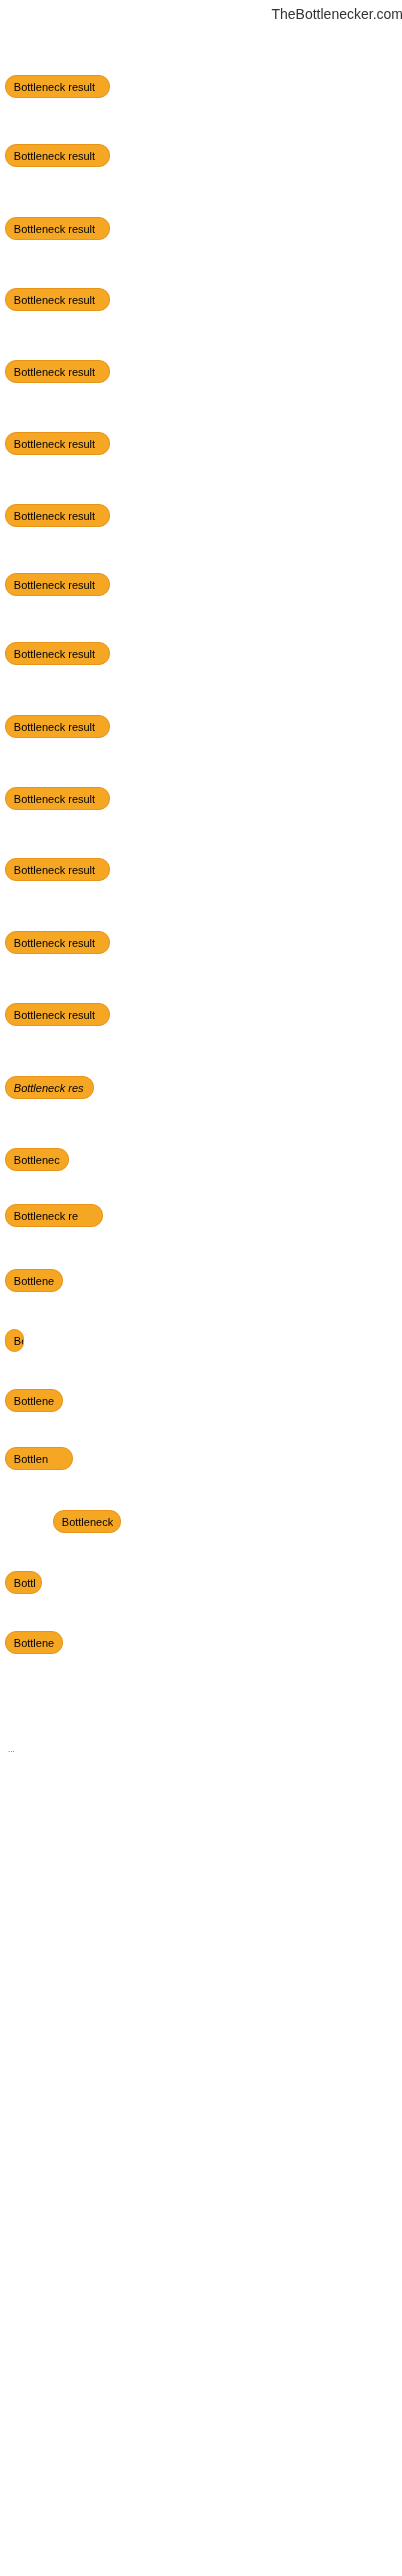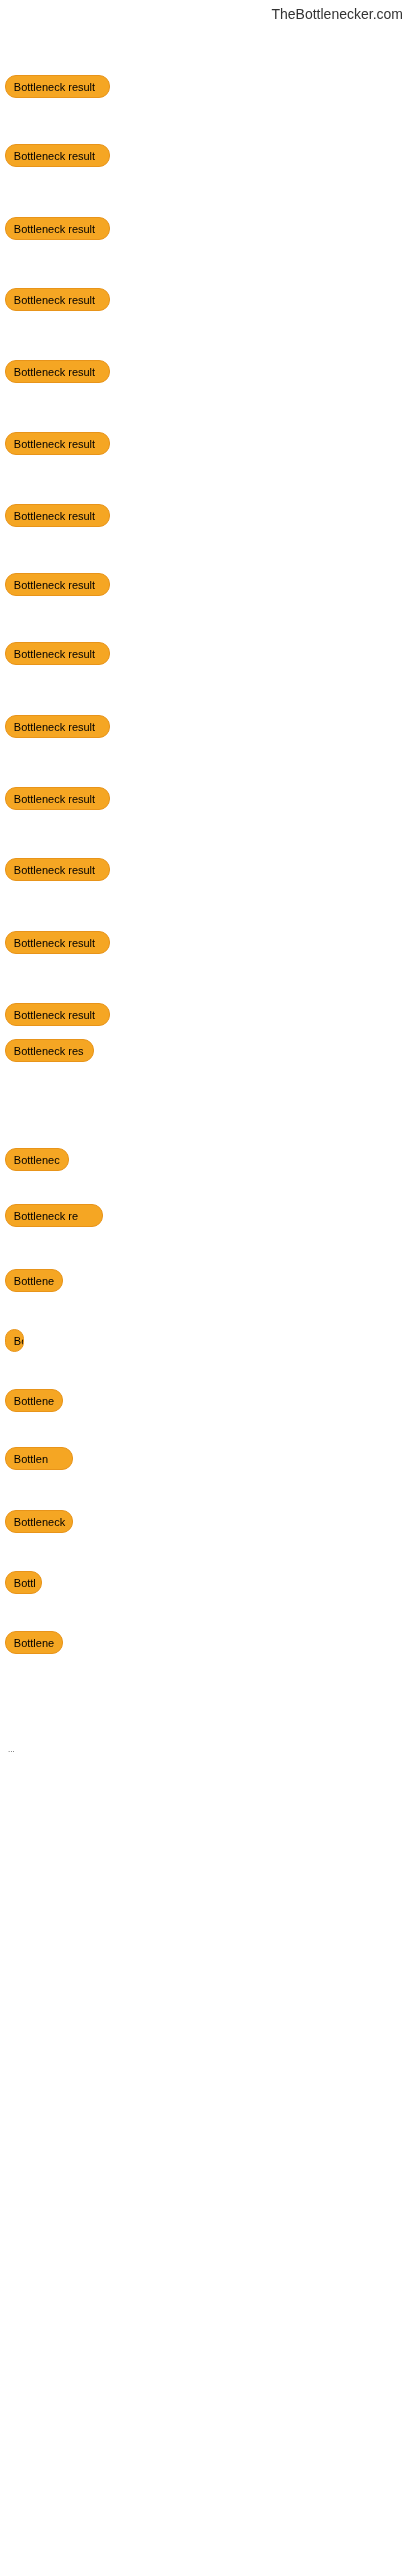--- a/index.html
+++ b/index.html
@@ -57,28 +57,28 @@
     <div style="position: absolute; top: 331px; left: 0px;"><div class="bottleneck-item" style="width: 105px;">Bottleneck result</div></div>
     <div style="position: absolute; top: 403px; left: 0px;"><div class="bottleneck-item" style="width: 105px;">Bottleneck result</div></div>
     <div style="position: absolute; top: 475px; left: 0px;"><div class="bottleneck-item" style="width: 105px;">Bottleneck result</div></div>
     <div style="position: absolute; top: 544px; left: 0px;"><div class="bottleneck-item" style="width: 105px;">Bottleneck result</div></div>
     <div style="position: absolute; top: 613px; left: 0px;"><div class="bottleneck-item" style="width: 105px;">Bottleneck result</div></div>
     <div style="position: absolute; top: 686px; left: 0px;"><div class="bottleneck-item" style="width: 105px;">Bottleneck result</div></div>
     <div style="position: absolute; top: 758px; left: 0px;"><div class="bottleneck-item" style="width: 105px;">Bottleneck result</div></div>
     <div style="position: absolute; top: 829px; left: 0px;"><div class="bottleneck-item" style="width: 105px;">Bottleneck result</div></div>
     <div style="position: absolute; top: 902px; left: 0px;"><div class="bottleneck-item" style="width: 105px;">Bottleneck result</div></div>
     <div style="position: absolute; top: 974px; left: 0px;"><div class="bottleneck-item" style="width: 105px;">Bottleneck result</div></div>
-    <div style="position: absolute; top: 1010px; left: 0px;"><div class="bottleneck-item" style="width: 89px;">Bottleneck res</div></div>
+    <div style="position: absolute; top: 1047px; left: 0px; font-style: italic;"><div class="bottleneck-item" style="width: 89px;">Bottleneck res</div></div>
     <div style="position: absolute; top: 1119px; left: 0px;"><div class="bottleneck-item" style="width: 64px;">Bottlenec</div></div>
     <div style="position: absolute; top: 1175px; left: 0px;"><div class="bottleneck-item" style="width: 98px;">Bottleneck re</div></div>
     <div style="position: absolute; top: 1240px; left: 0px;"><div class="bottleneck-item" style="width: 58px;">Bottlene</div></div>
     <div style="position: absolute; top: 1300px; left: 0px;"><div class="bottleneck-item" style="width: 19px;">Bottl</div></div>
     <div style="position: absolute; top: 1360px; left: 0px;"><div class="bottleneck-item" style="width: 58px;">Bottlene</div></div>
     <div style="position: absolute; top: 1418px; left: 0px;"><div class="bottleneck-item" style="width: 68px;">Bottlen</div></div>
-    <div style="position: absolute; top: 1481px; left: 0px;"><div class="bottleneck-item" style="width: 68px;">Bottleneck</div></div>
+    <div style="position: absolute; top: 1481px; left: 0px; padding-left: 48px;"><div class="bottleneck-item" style="width: 68px;">Bottleneck</div></div>
     <div style="position: absolute; top: 1542px; left: 0px;"><div class="bottleneck-item" style="width: 37px;">Bottl</div></div>
     <div style="position: absolute; top: 1602px; left: 0px;"><div class="bottleneck-item" style="width: 58px;">Bottlene</div></div>
   </div>
 
 <div style="margin-top: 48px; padding-left: 4.8px;">
   <span class="small-text">...</span>
 </div>
 
 
 </body></html>

